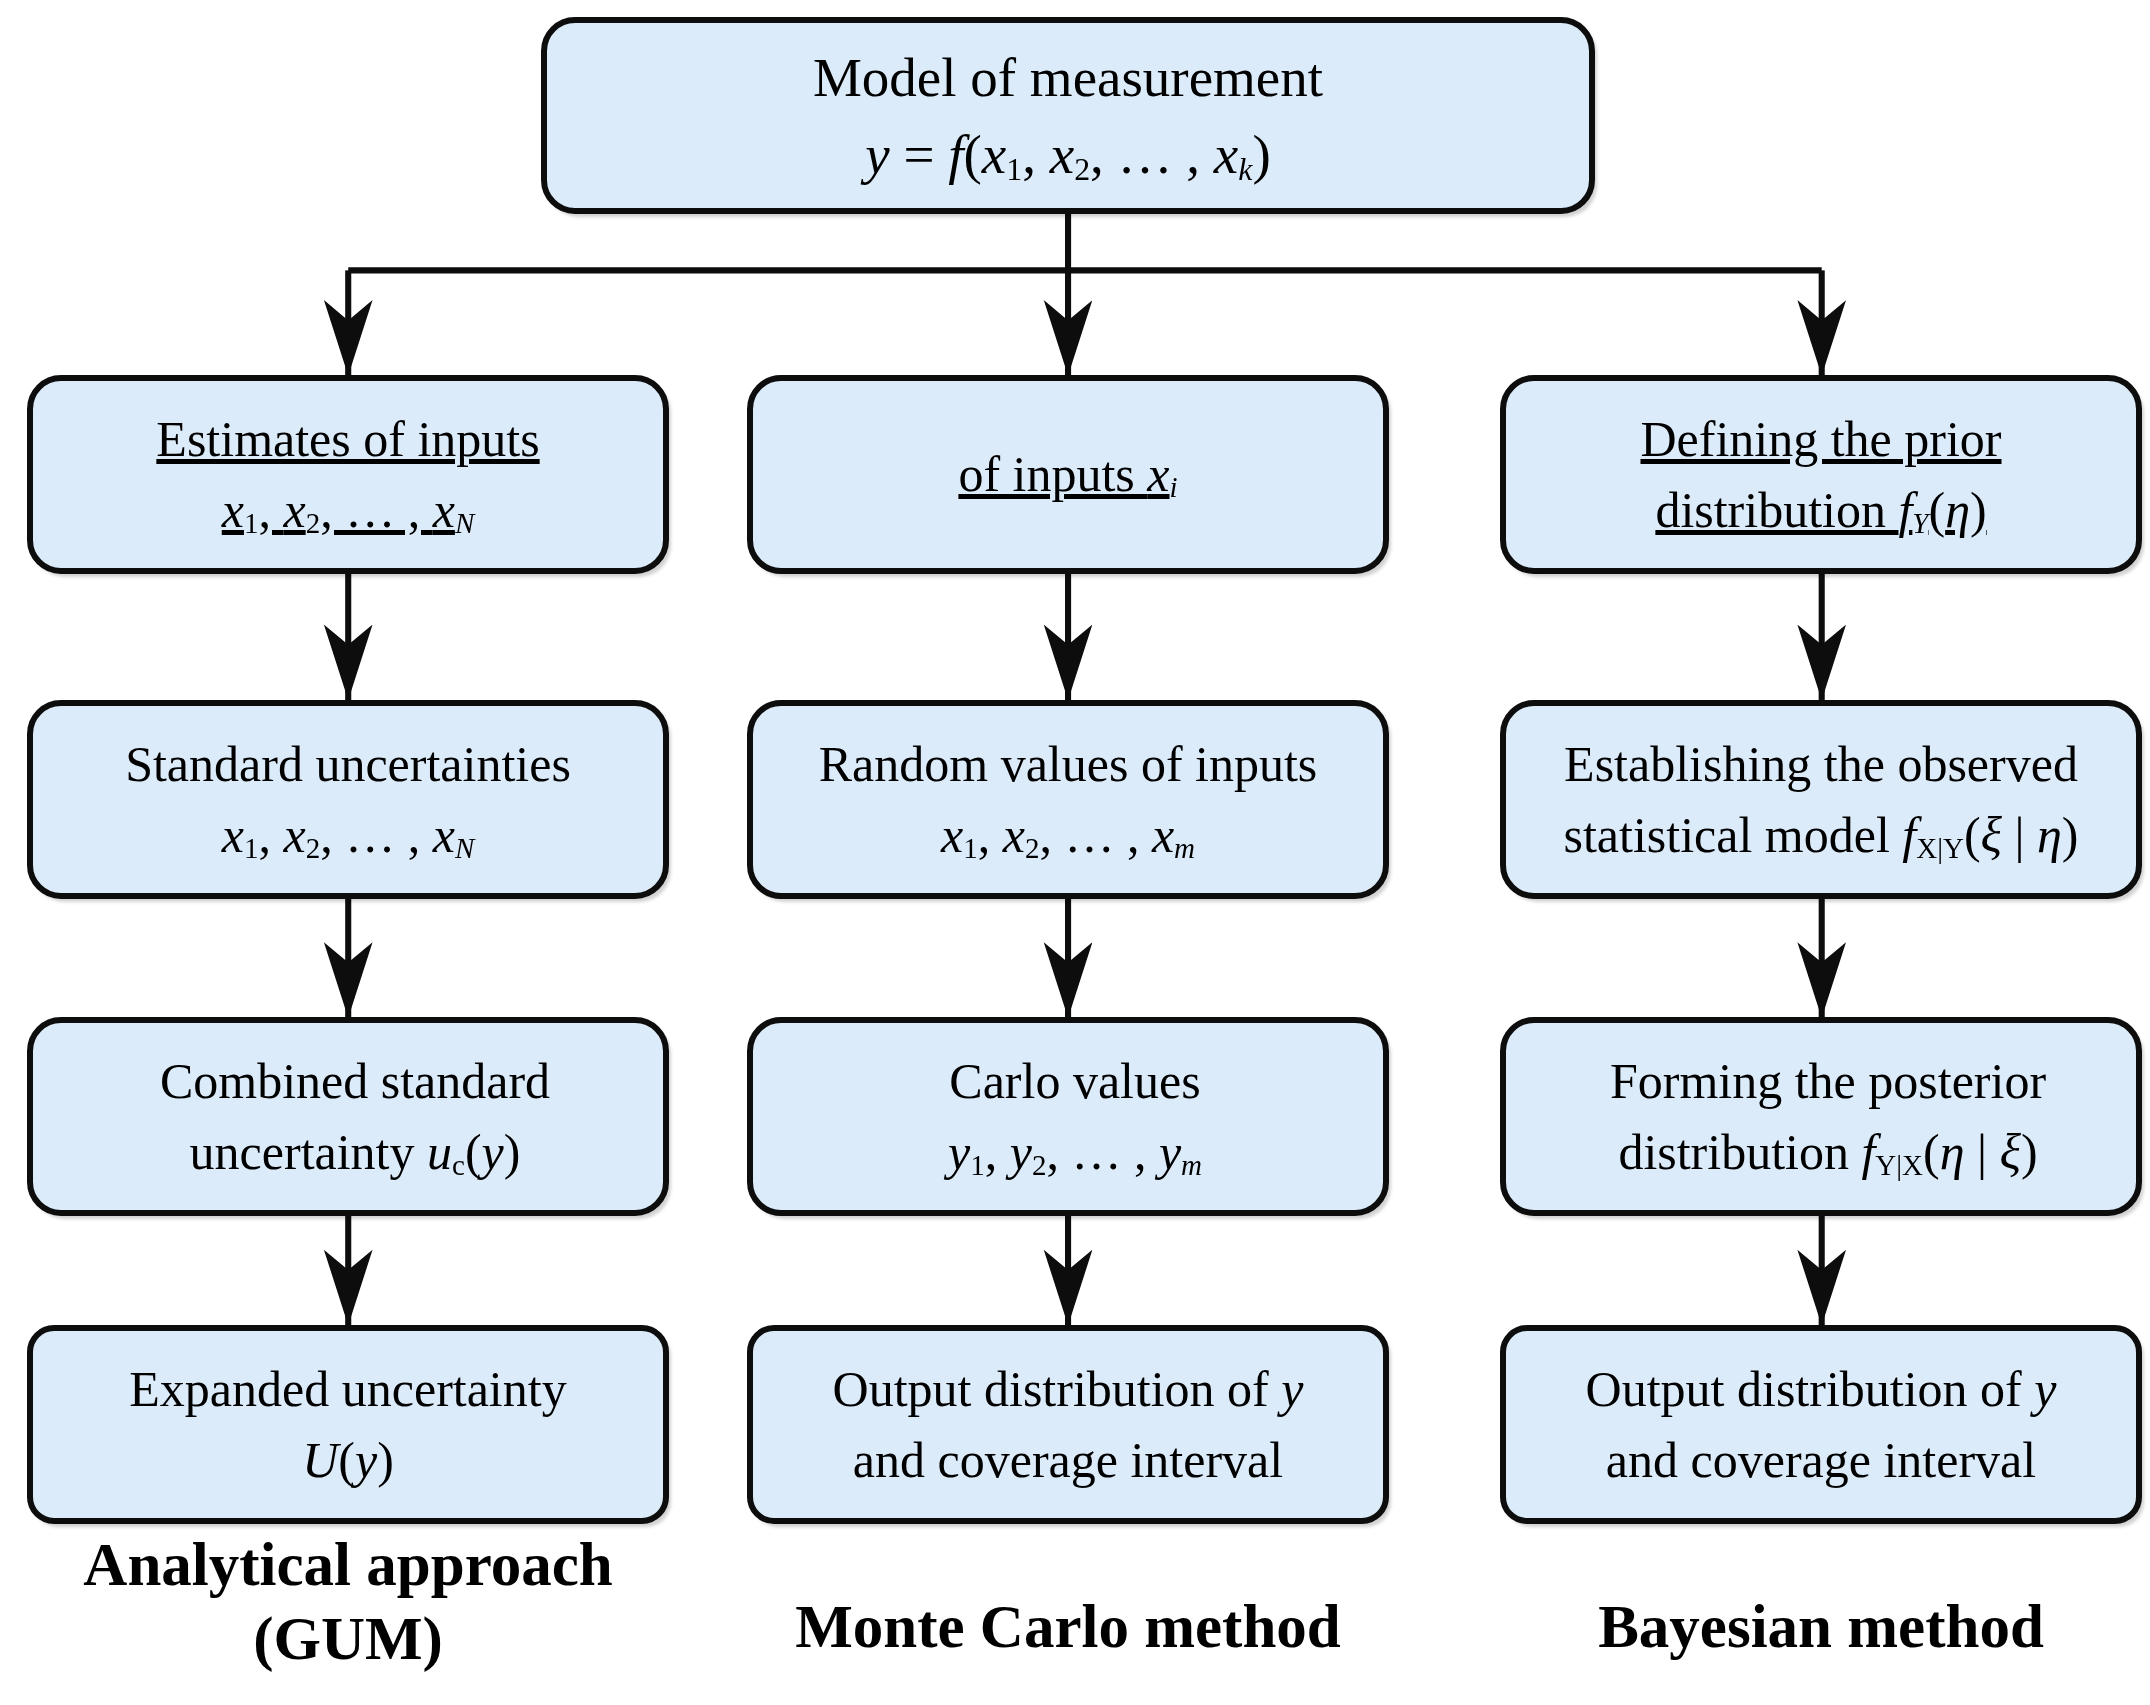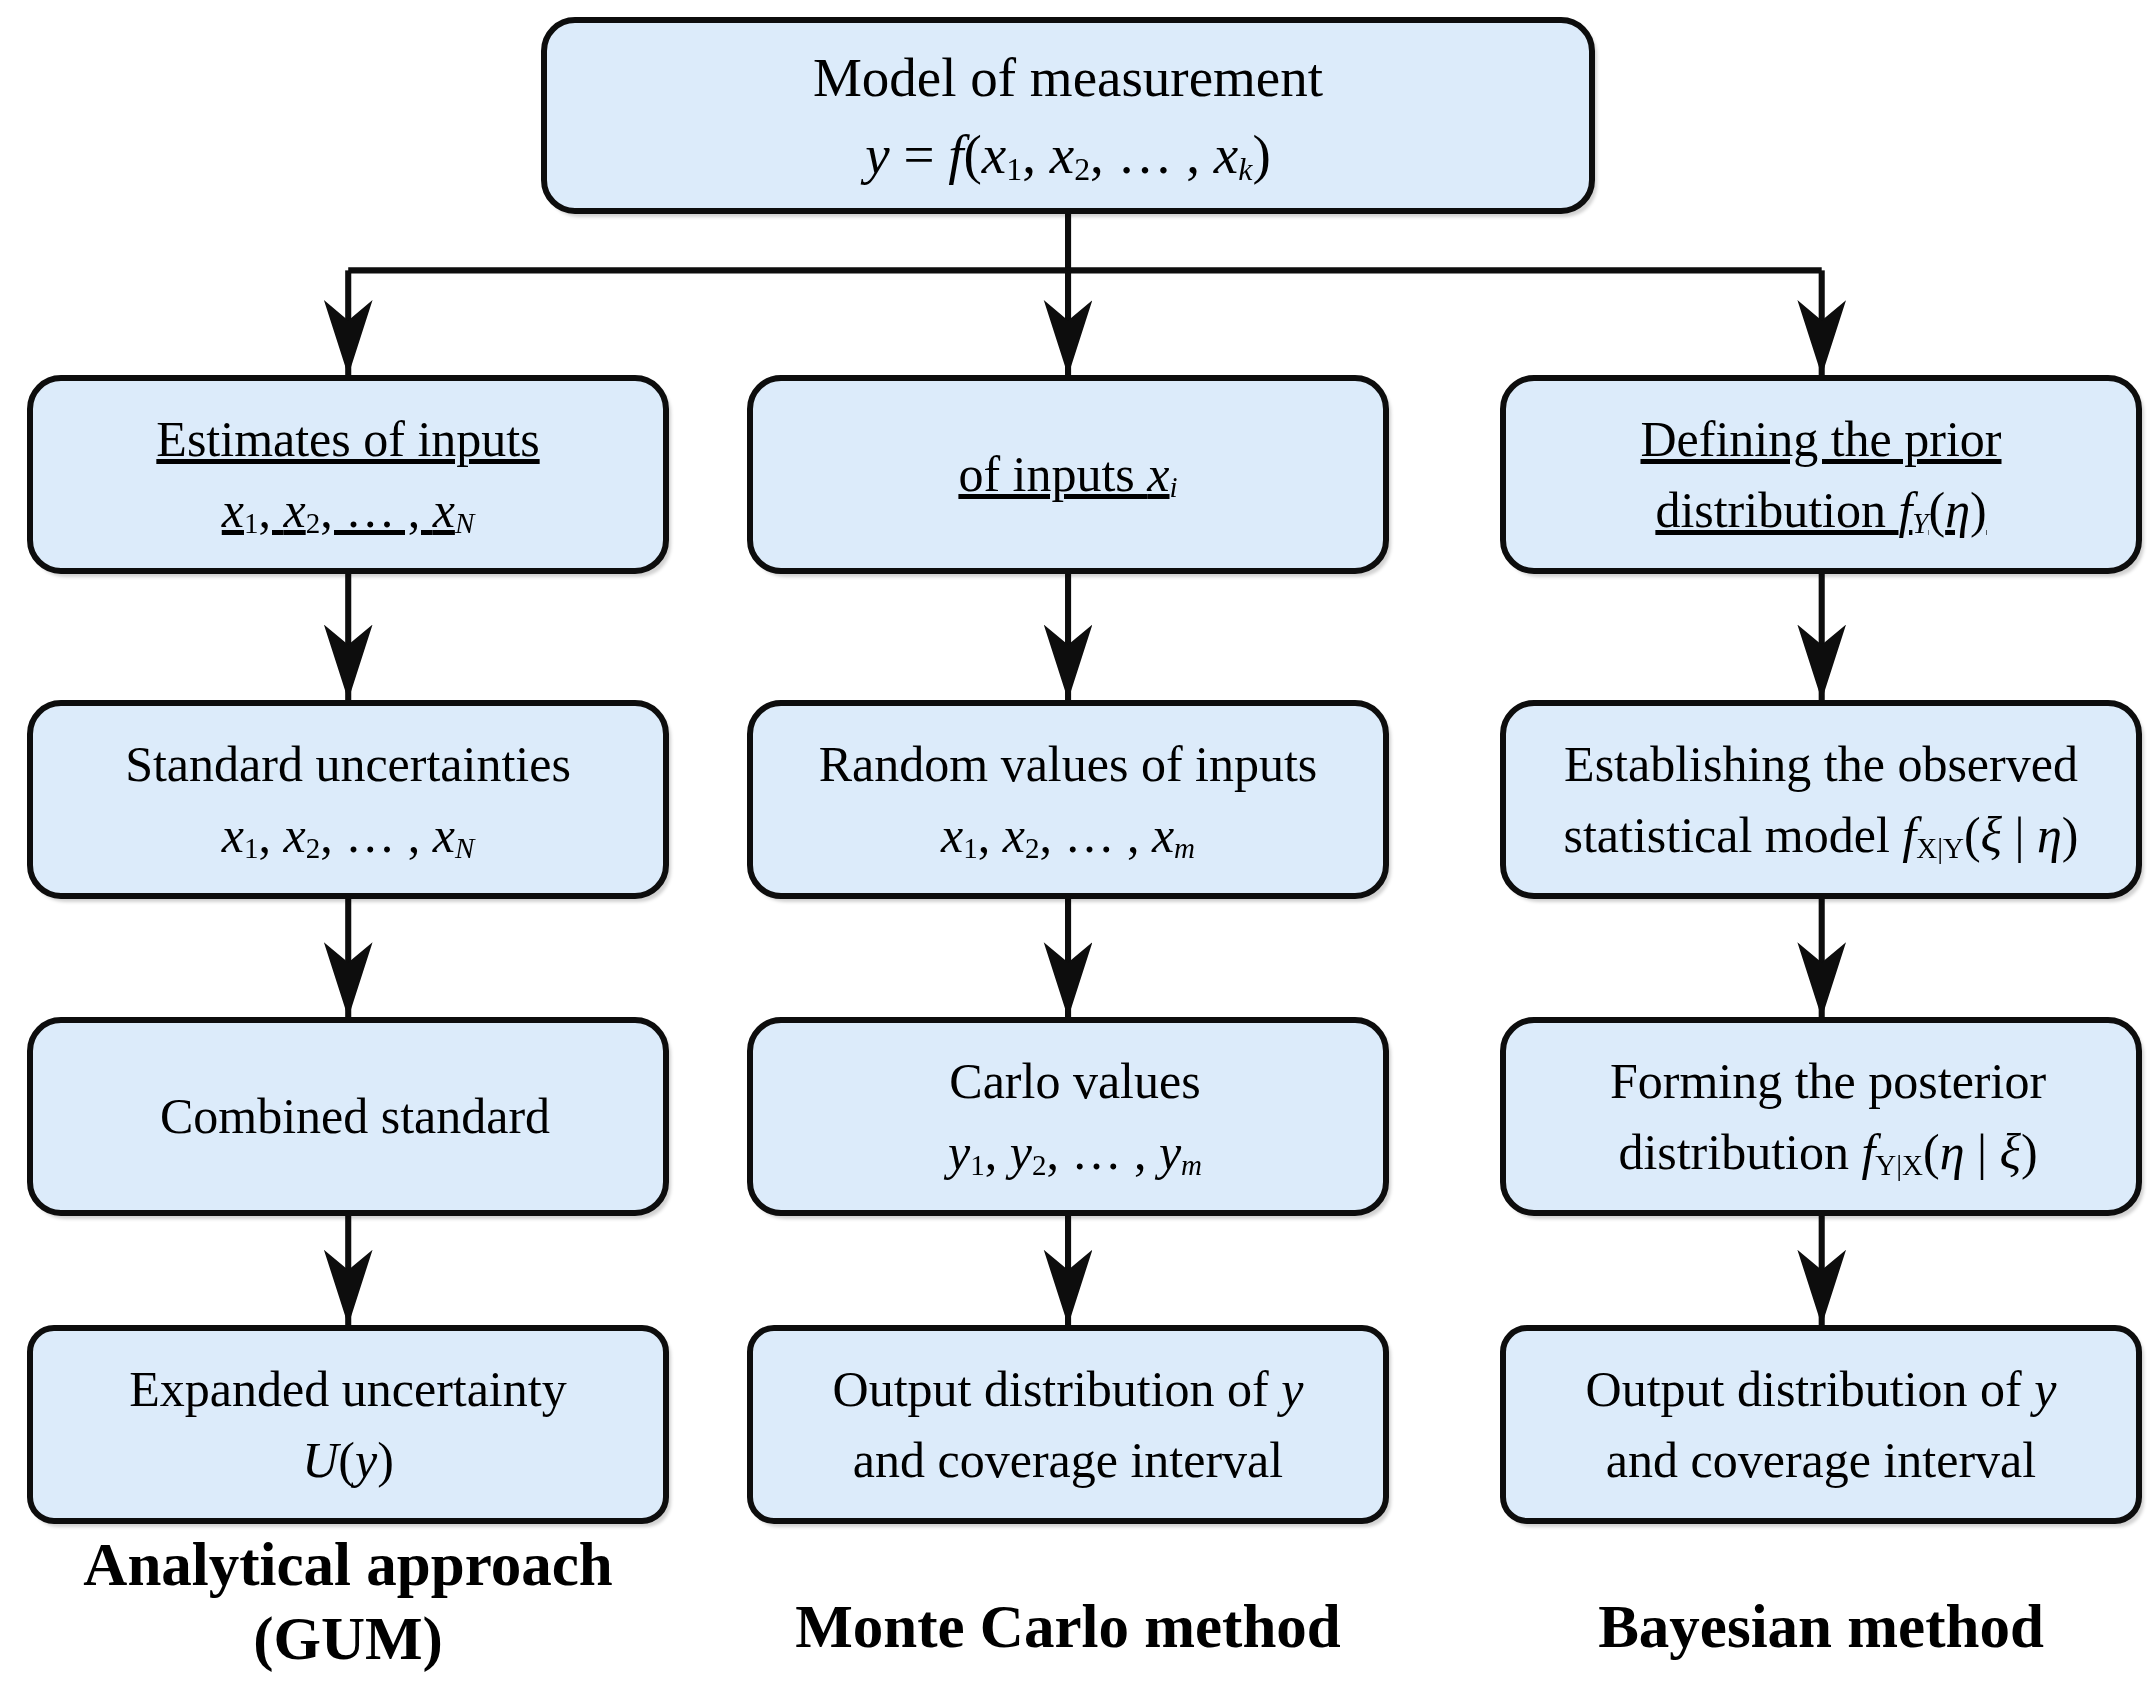--- a/index.html
+++ b/index.html
@@ -70,20 +70,21 @@
   <div class="box c1 r2">
     <div class="line"><span>Estimates of inputs</span></div>
     <div class="line"><span class="it">x</span><sub>1</sub><span>, </span><span class="it">x</span><sub>2</sub><span>, … , </span><span class="it">x</span><sub class="it">N</sub></div>
   </div>
   <div class="box c1 r3">
     <div class="line"><span>Standard uncertainties</span></div>
     <div class="line"><span class="it">x</span><sub>1</sub><span>, </span><span class="it">x</span><sub>2</sub><span>, … , </span><span class="it">x</span><sub class="it">N</sub></div>
   </div>
   <div class="box c1 r4">
     <div class="line"><span>Combined standard</span></div>
+    <div class="line"><span>uncertainty </span><span class="it">u</span><sub>c</sub><span>(</span><span class="it">y</span><span>)</span></div>
   </div>
   <div class="box c1 r5">
     <div class="line"><span>Expanded uncertainty</span></div>
     <div class="line"><span class="it">U</span><span>(</span><span class="it">y</span><span>)</span></div>
   </div>
 
   <div class="box c2 r2">
     <div class="line"><span>of inputs </span><span class="it">x</span><sub class="it">i</sub></div>
   </div>
   <div class="box c2 r3">

